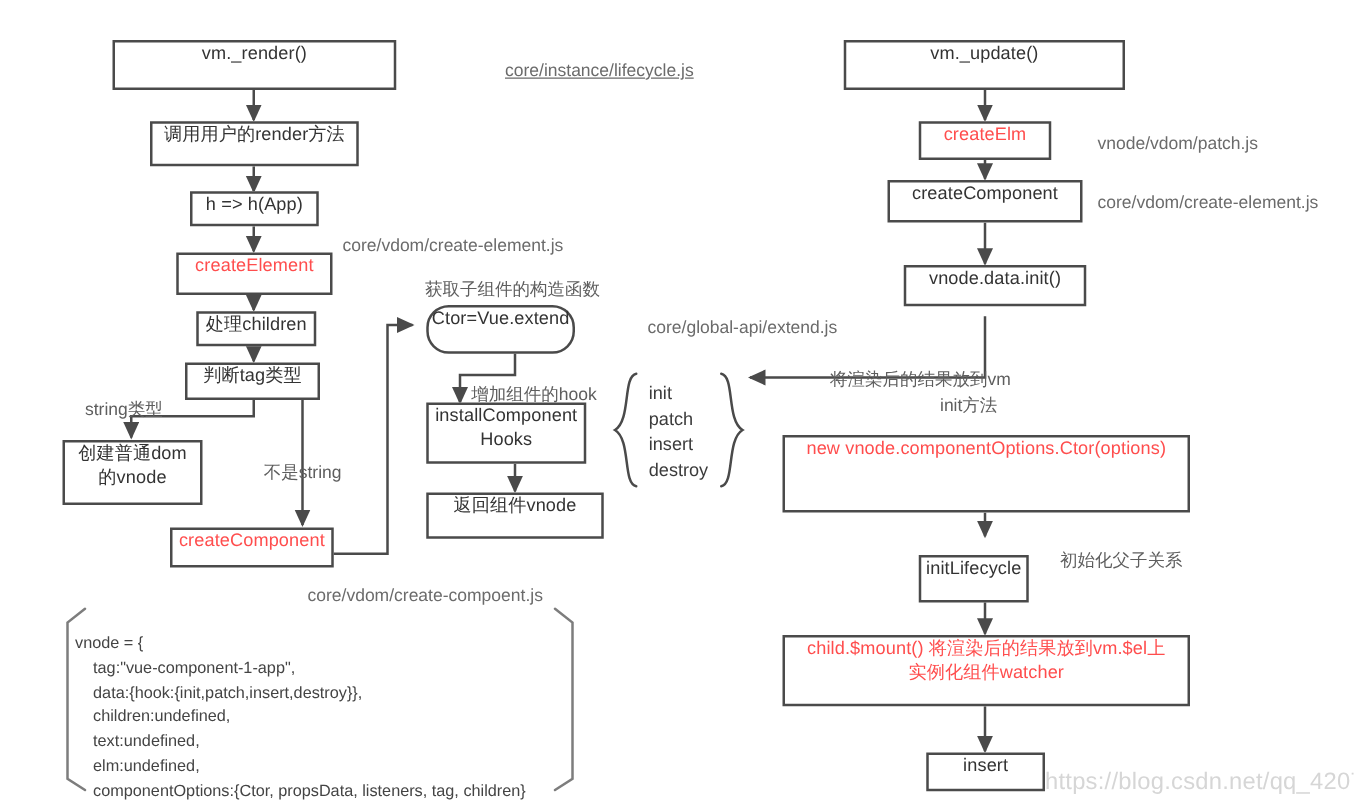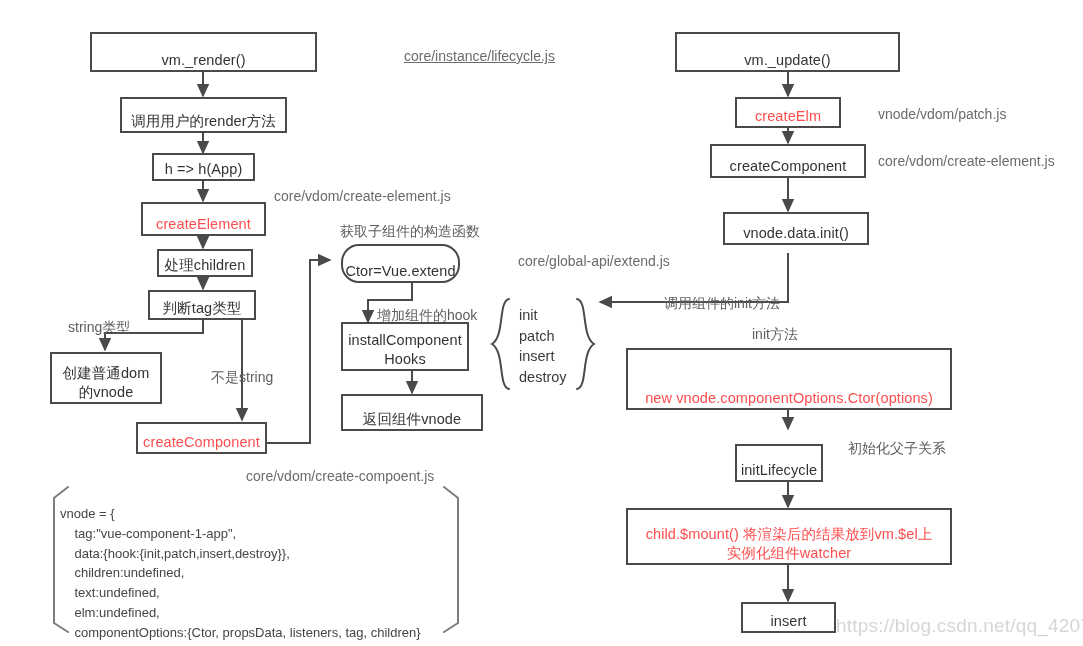--- a/index.html
+++ b/index.html
@@ -25,21 +25,21 @@
     width: 1083px;
     height: 646px;
     pointer-events: none;
   }
   .node {
     position: absolute;
     box-sizing: border-box;
     border: 2px solid #4a4a4a;
     background: #ffffff;
     display: flex;
-    align-items: flex-end;
+    align-items: flex-start;
     justify-content: center;
     text-align: center;
     color: #333333;
     font-size: 14.5px;
     line-height: 1.32;
     letter-spacing: 0.1px;
     white-space: pre-line;
     z-index: 3;
   }
   .node.red {
@@ -221,23 +221,23 @@
   <div class="label cjk" style="left:68px; top:318px;">string类型</div>
 
   <div class="label cjk" style="left:211px; top:368px;">不是string</div>
 
   <div class="label" style="left:246px; top:467px;">core/vdom/create-compoent.js</div>
 
   <div class="label" style="left:878px; top:105px;">vnode/vdom/patch.js</div>
 
   <div class="label" style="left:878px; top:152px;">core/vdom/create-element.js</div>
 
-  <div class="label cjk" style="left:664px; top:294px;">调用组件的init方法</div>
-
-  <div class="label cjk" style="left:752px; top:325px;text-align:right;">init方法</div>
+  <div class="label cjk" style="left:664px; top:294px;">将渲染后的结果放到vm</div>
+
+  <div class="label cjk" style="left:752px; top:315px;text-align:right;">init方法</div>
 
   <div class="label cjk" style="left:848px; top:439px;">初始化父子关系</div>
 
   <svg class="brace" style="left:487px; top:296px;" width="28" height="96" viewBox="0 0 28 96">
     <path d="M22,3 C11,5 18,40 5,48 C18,56 11,91 22,93" stroke="#4a4a4a" stroke-width="2" fill="none" stroke-linecap="round"></path>
   </svg>
 
   <div class="listbox" style="left:519px; top:305px; width:70px;">init
 patch
 insert

